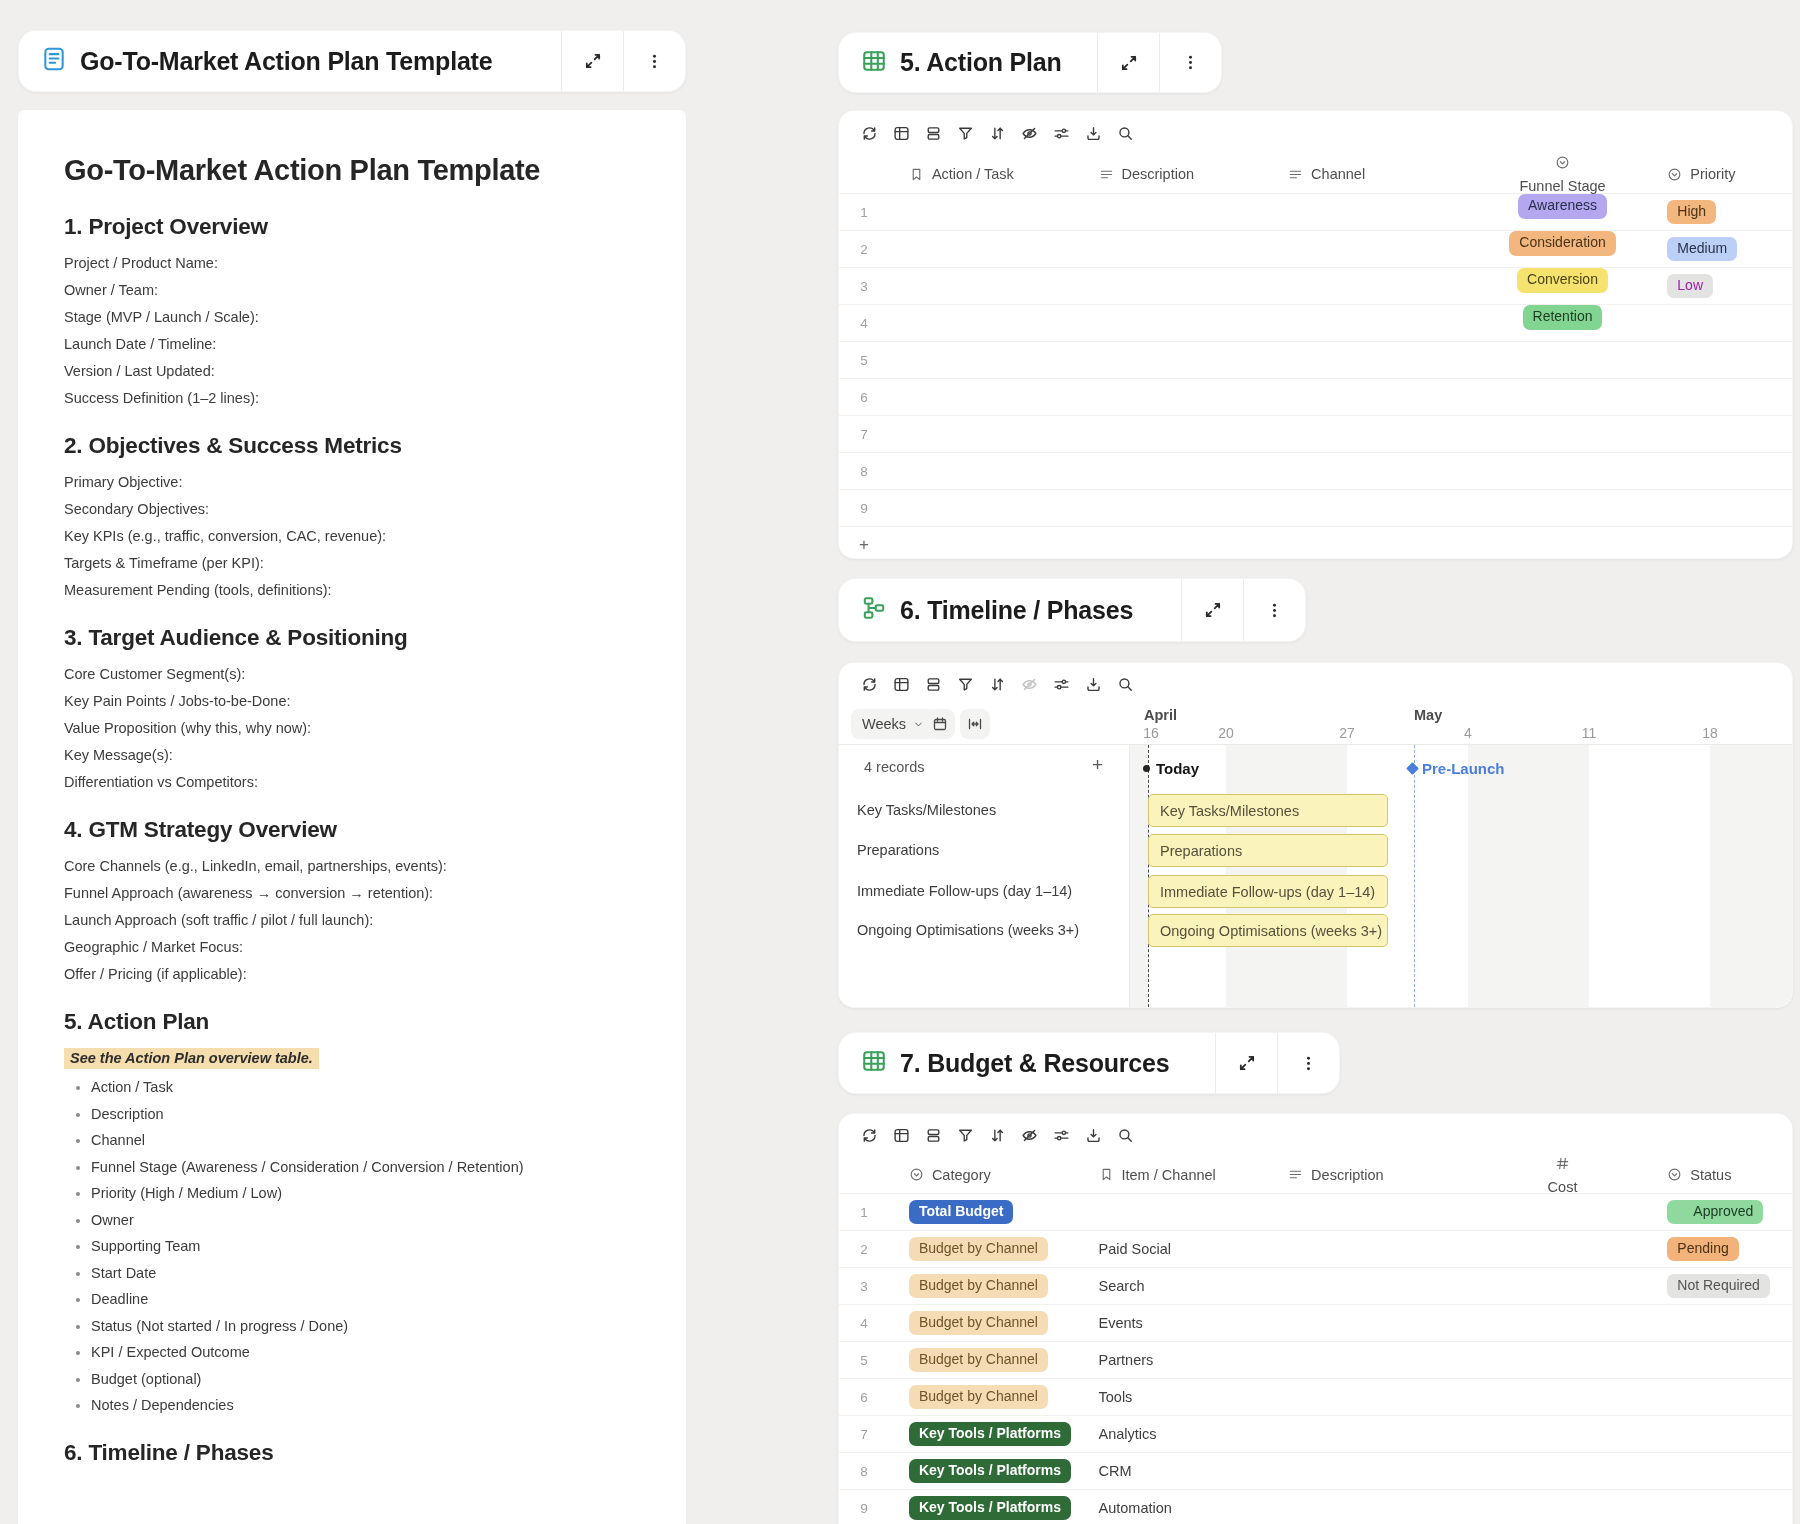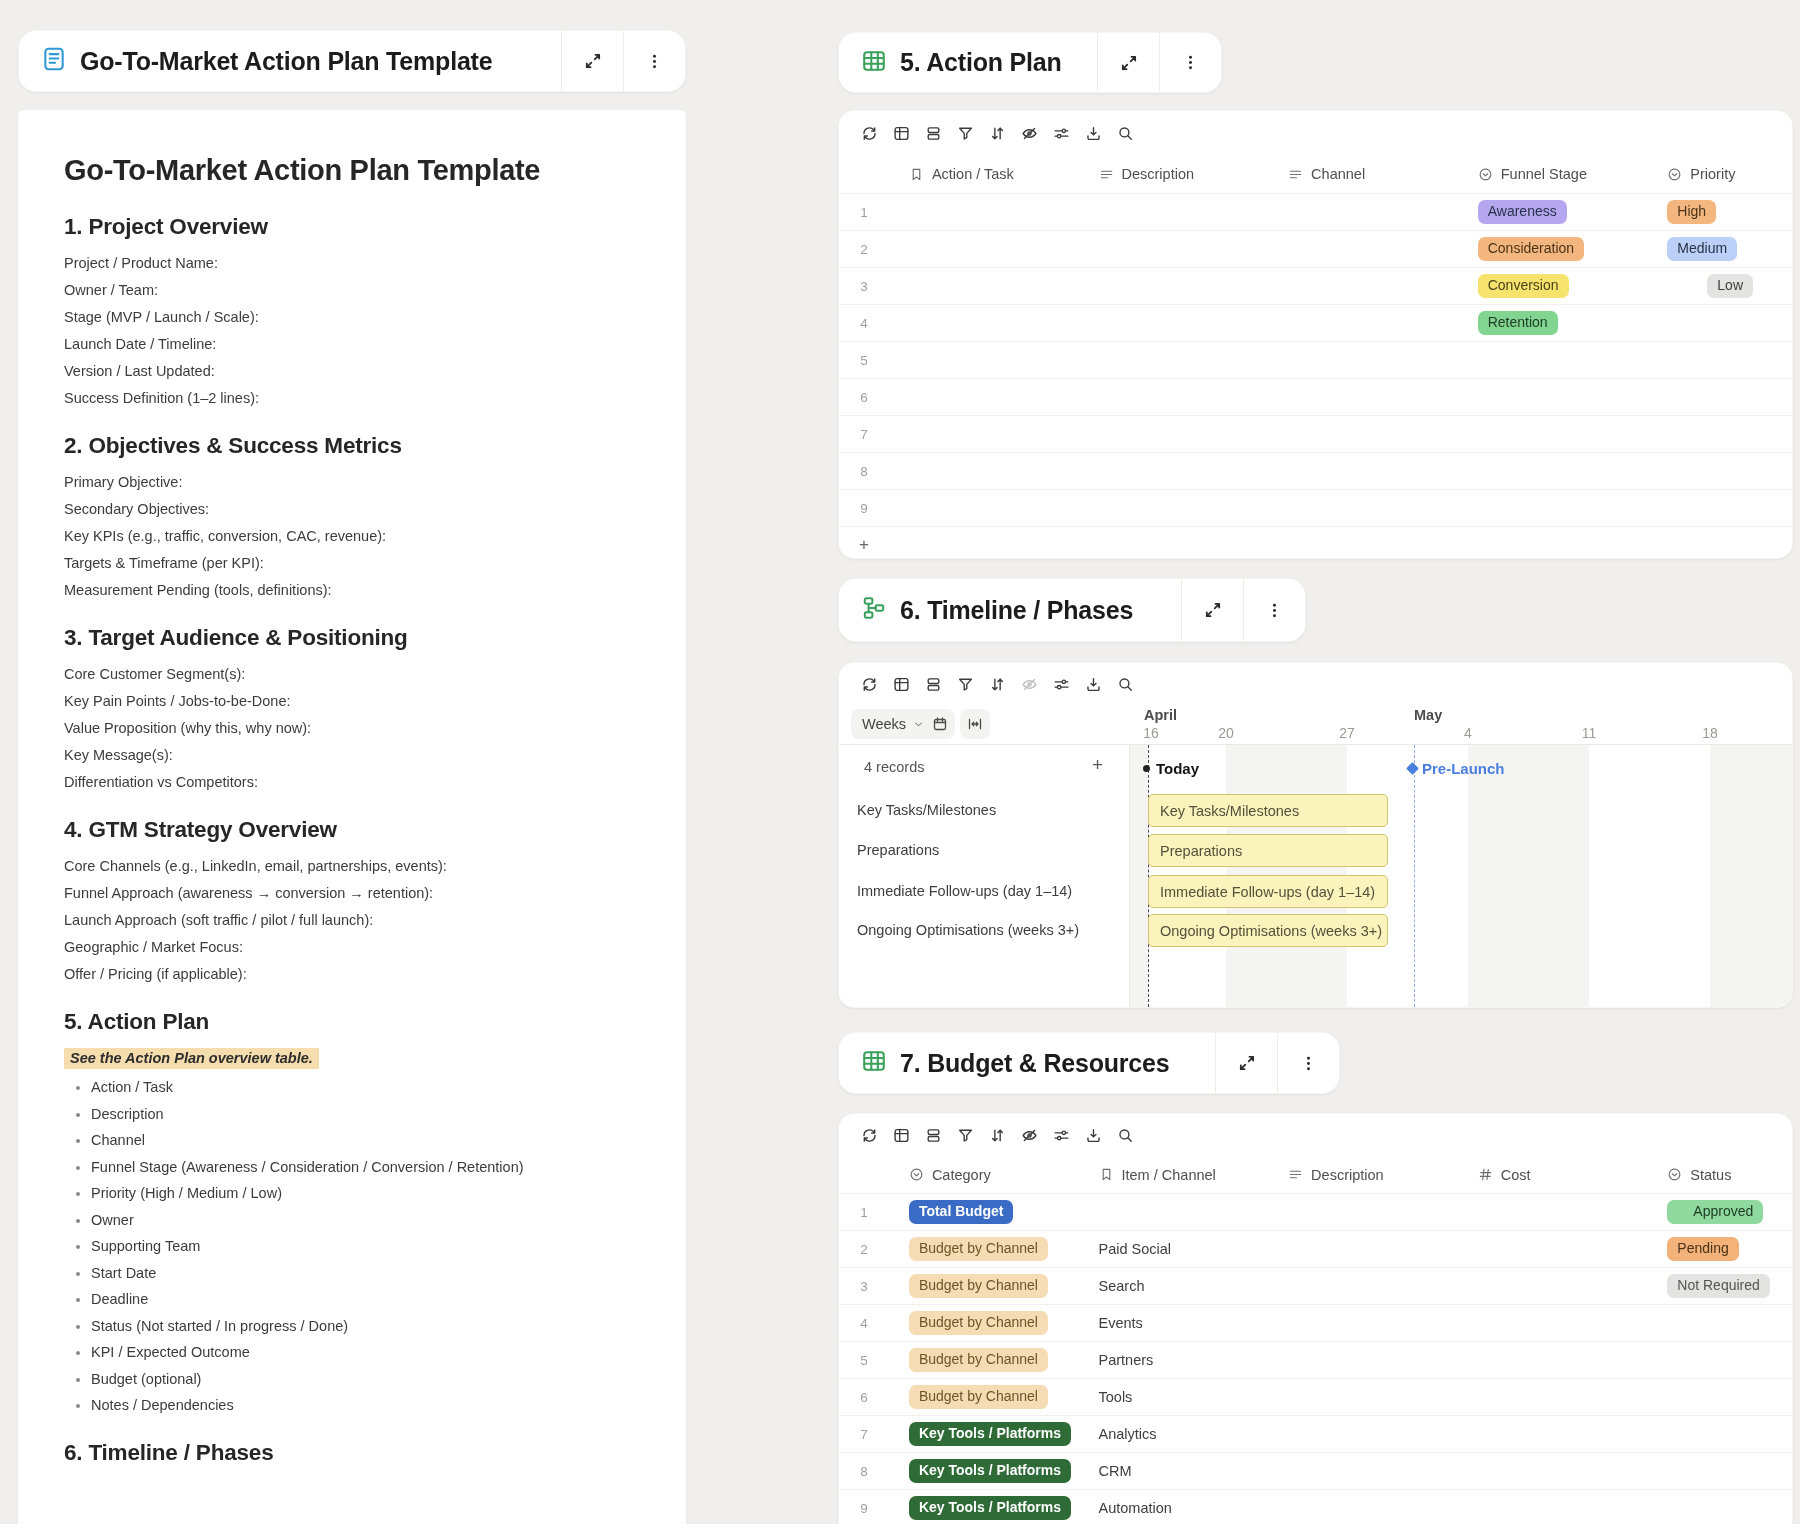--- a/index.html
+++ b/index.html
@@ -20,36 +20,36 @@
   .toolbar { display:flex; align-items:center; gap:15px; padding-left:22px; height:44px; }
   .tbi { width:17px; height:17px; display:inline-flex; }
   .tbi svg { width:100%; height:100%; stroke:#3a3a3a; fill:none; stroke-width:1.3; stroke-linecap:round; stroke-linejoin:round; }
   .tbi.dim svg { stroke:#c3c3c3; }
 
   
   .thead { display:flex; align-items:center; height:38px; color:#4f4f4f; font-size:14.5px; }
   .trow  { display:flex; align-items:center; height:37px; border-top:1px solid #f1f0ee; }
   .cell  { display:flex; align-items:center; gap:8px; padding-left:20px; height:100%; }
   .c0 { width:50px; justify-content:center; padding-left:0; }
-  .c1 { width:190px; } .c2 { width:190px; } .c3 { width:190px; } .c4 { width:190px; } .c5 { width:145px; }
+  .c1 { width:190px; } .c2 { width:190px; } .c3 { width:190px; } .c4 { width:190px;flex-direction:column; } .c5 { width:145px; }
   .num { color:#a3a19d; font-size:13.5px; }
   .hicon { width:15px; height:15px; flex:none; }
   .hicon svg { width:100%; height:100%; stroke:#6d6d6d; fill:none; stroke-width:1.2; stroke-linecap:round; stroke-linejoin:round; }
   .itemtxt { color:#3e3e3e; font-size:14.5px; }
   .addrow { display:flex; align-items:center; height:36px; border-top:1px solid #f1f0ee; color:#666; font-size:17px; }
 
   
   .chip { display:inline-block; padding:3px 10px 4px; border-radius:7px; font-size:14px; line-height:1.25; white-space:nowrap; }
   .chip-awareness    { background:#b4a7f0; color:#29304a; }
   .chip-consideration{ background:#f2b67e; color:#4a3318; }
   .chip-conversion   { background:#f6e36e; color:#4a4318; }
   .chip-retention    { background:#82d591; color:#1d3a24; }
   .chip-high   { background:#f2b67e; color:#4a3318; }
   .chip-medium { background:#bcd0f7; color:#28324a; }
-  .chip-low    { background:#e3e3e2; color:#404040;margin-left:40px; }
+  .chip-low    { background:#e3e3e2; color:#a21caf; }
   .chip-total  { background:#3a6cc6; color:#fff; font-weight:700; }
   .chip-bychan { background:#f5dcb4; color:#6e5426; }
   .chip-tools  { background:#2e6b37; color:#fff; font-weight:700; }
   .chip-approved { background:#8fd99e; color:#1d3a24;padding-left:26px; }
   .chip-pending  { background:#f2b279; color:#4a3318; }
   .chip-notreq   { background:#e3e3e2; color:#555; }
 
   
   .doc-body { position:absolute; left:18px; top:110px; width:668px; height:1440px; background:#fff;
               border-radius:6px; box-shadow:0 1px 3px rgba(0,0,0,.05); padding:44px 58px 30px 46px;

